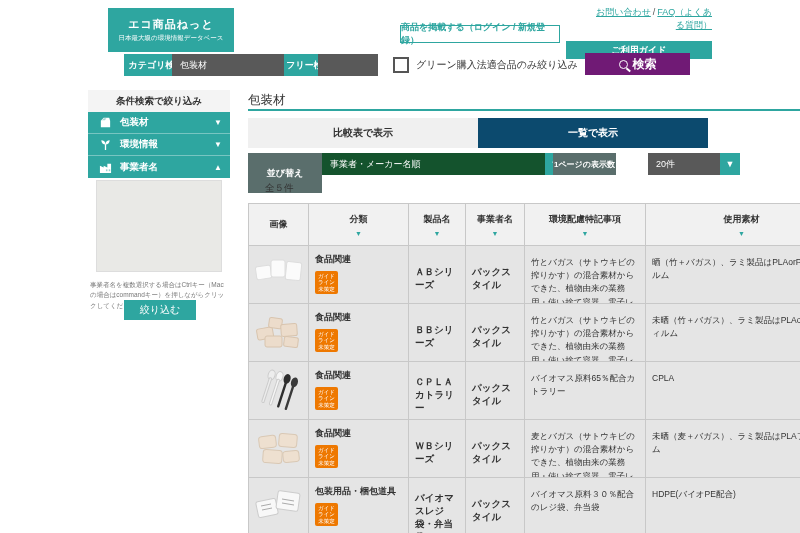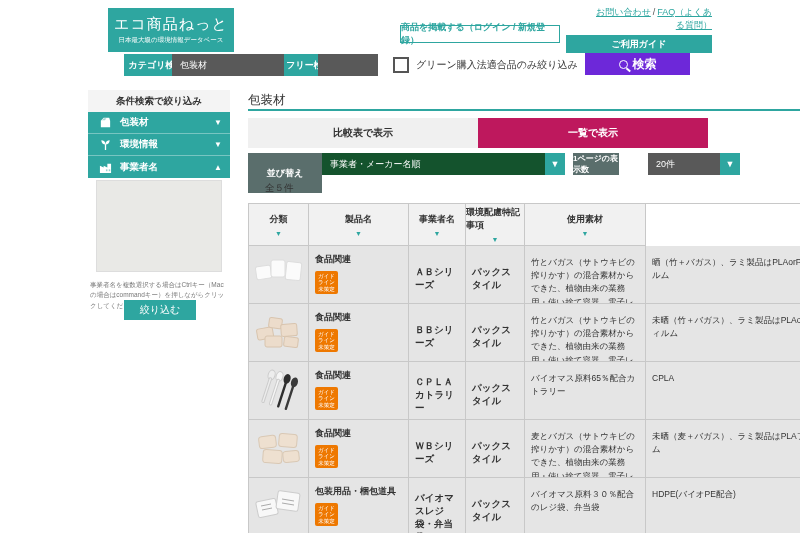--- a/index.html
+++ b/index.html
@@ -3,45 +3,45 @@
 <meta charset="utf-8">
 <style>
   * { margin:0; padding:0; box-sizing:border-box; }
   html,body { background:#fff; }
   body { font-family:"Liberation Sans","DejaVu Sans",sans-serif; }
   #app { position:relative; width:800px; height:533px; background:#fff; overflow:hidden; }
 
   
   .logo { position:absolute; left:108px; top:8px; width:126px; height:44px; background:#2EA6A0;
           display:flex; flex-direction:column; align-items:center; justify-content:center; color:#fff; }
-  .logo .t { font-size:15px; font-weight:normal; letter-spacing:1px; }
+  .logo .t { font-size:11px; font-weight:bold; letter-spacing:1px; }
   .logo .s { font-size:6.5px; margin-top:2px; }
 
   .top-links { position:absolute; top:6px; left:590px; width:122px; font-size:9px; color:#2EA6A0; text-align:right; }
   .top-links a { color:#2EA6A0; text-decoration:underline; cursor:pointer; }
   .top-links .sep { color:#555; text-decoration:none; margin:0 2px; }
 
   .post-btn { position:absolute; left:400px; top:25px; width:160px; height:18px; background:#fff;
               border:1px solid #2EA6A0; color:#2EA6A0; font-size:9px; font-weight:bold;
               display:flex; align-items:center; justify-content:center; cursor:pointer; }
-  .guide-btn { position:absolute; left:566px; top:35px; width:146px; height:18px; background:#2EA6A0;
+  .guide-btn { position:absolute; left:566px; top:41px; width:146px; height:18px; background:#2EA6A0;
                color:#fff; font-size:9px; font-weight:bold; display:flex; align-items:center; justify-content:center; cursor:pointer; }
   .lab-teal { background:#2EA6A0; color:#fff; font-size:9px; font-weight:bold;
               display:flex; align-items:center; justify-content:center; height:22px;margin-left:16px; }
   .cat-label { position:absolute; left:108px; top:54px; width:64px; }
   .cat-dd { position:absolute; left:172px; top:54px; width:132px; height:22px; background:#595959; color:#fff;
             font-size:9px; display:flex; align-items:center; padding-left:8px; cursor:pointer; }
   .cat-dd .arr { position:absolute; right:7px; color:#2EA6A0; font-size:9px; }
   .free-label { position:absolute; left:268px; top:54px; width:50px; }
   .free-input { position:absolute; left:318px; top:54px; width:60px; height:22px; background:#595959; border:none;
                 color:#fff; font-size:9px; padding:0 5px; }
   .green-check { position:absolute; left:393px; top:57px; width:16px; height:16px; background:#fff;
                  border:2px solid #555; cursor:pointer; }
   .green-label { position:absolute; left:416px; top:58px; font-size:10px; color:#333; }
-  .search-btn { position:absolute; left:585px; top:53px; width:105px; height:22px; background:#6d28d9; color:#fff;
+  .search-btn { position:absolute; left:585px; top:53px; width:105px; height:22px; background:#701a75; color:#fff;
                 font-size:12px; font-weight:bold; display:flex; align-items:center; justify-content:center; gap:5px; cursor:pointer; }
   .mag { width:9px; height:9px; border:1.5px solid #fff; border-radius:50%; position:relative; display:inline-block; }
   .mag::after { content:""; position:absolute; width:5px; height:1.5px; background:#fff; left:6px; top:8px; transform:rotate(40deg); }
 
   
   .side-head { position:absolute; left:88px; top:90px; width:142px; height:22px; background:#f4f4f4; color:#333;
                font-size:9.5px; font-weight:bold; display:flex; align-items:center; justify-content:center; }
   .side-panel { position:absolute; left:88px; top:112px; width:142px; background:#2EA6A0; }
   .side-item { height:22px; display:flex; align-items:center; color:#fff; padding:0 8px; cursor:pointer;
                border-bottom:1px solid rgba(255,255,255,.35); }
@@ -54,29 +54,29 @@
   .filter-btn { position:absolute; left:124px; top:300px; width:72px; height:20px; background:#2EA6A0; color:#fff;
                 font-size:10px; font-weight:normal; display:flex; align-items:center; justify-content:center; cursor:pointer; }
 
   
   .page-title { position:absolute; left:248px; top:92px; font-size:12.5px; color:#333; }
   .title-rule { position:absolute; left:248px; top:109px; width:552px; height:2px; background:#2EA6A0; }
 
   .tab { position:absolute; top:118px; width:230px; height:30px; display:flex; align-items:center; justify-content:center;
          font-size:10px; font-weight:bold; cursor:pointer; }
   .tab.active { left:248px; background:#f0f0f0; color:#333; }
-  .tab.inactive { left:478px; background:#be185d; color:#fff; }
+  .tab.inactive { left:478px; background:#0c4a6e; color:#fff; }
 
   .sort-label { position:absolute; left:248px; top:153px; width:74px; height:40px; background:#5a6e6c; color:#fff;
                 font-size:9px; font-weight:bold; display:flex; align-items:center; justify-content:center; }
   .sort-dd { position:absolute; left:322px; top:153px; width:243px; height:22px; background:#14532d; color:#fff;
              font-size:9px; display:flex; align-items:center; padding-left:8px; cursor:pointer; }
   .dd-arr-box { position:absolute; right:0; top:0; width:20px; height:22px; background:#2EA6A0; color:#fff;
                 display:flex; align-items:center; justify-content:center; font-size:9px; }
-  .pp-label { position:absolute; left:573px; top:153px; width:46px; height:22px; background:#5a6e6c; color:#fff;
+  .pp-label { position:absolute; left:553px; top:153px; width:63px; height:22px; background:#5a6e6c; color:#fff;
               font-size:8px; font-weight:bold; display:flex; align-items:center; justify-content:center; }
   .pp-dd { position:absolute; left:636px; top:153px; width:92px; height:22px; background:#595959; color:#fff;
            font-size:9px; display:flex; align-items:center; padding-left:8px; cursor:pointer;margin-left:12px; }
   .total { position:absolute; left:265px; top:182px; font-size:9.5px; color:#333; }
 
   
   .ptable { position:absolute; left:248px; top:203px; width:590px; border-top:1px solid #c8c8c8; border-left:1px solid #c8c8c8; }
   .trow { display:grid; grid-template-columns:60px 100px 57px 59px 121px 192px; }
   .th, .td { border-right:1px solid #c8c8c8; border-bottom:1px solid #c8c8c8; overflow:hidden; }
   .th { height:42px; background:#f1f1f1; display:flex; flex-direction:column; align-items:center; justify-content:center;
@@ -174,20 +174,23 @@
   <div class="pp-label">1ページの表示数</div>
   <div class="pp-dd">
     <span>20件</span>
     <span class="dd-arr-box">▼</span>
   </div>
   <div class="total">全５件</div>
 
   <div class="ptable">
     <div class="trow">
       <div class="th">
+          <span>画像</span>
+        </div>
+      <div class="th">
           <span>分類</span>
           <span class="sarr">▼</span>
         </div>
       <div class="th">
           <span>製品名</span>
           <span class="sarr">▼</span>
         </div>
       <div class="th">
           <span>事業者名</span>
           <span class="sarr">▼</span>

